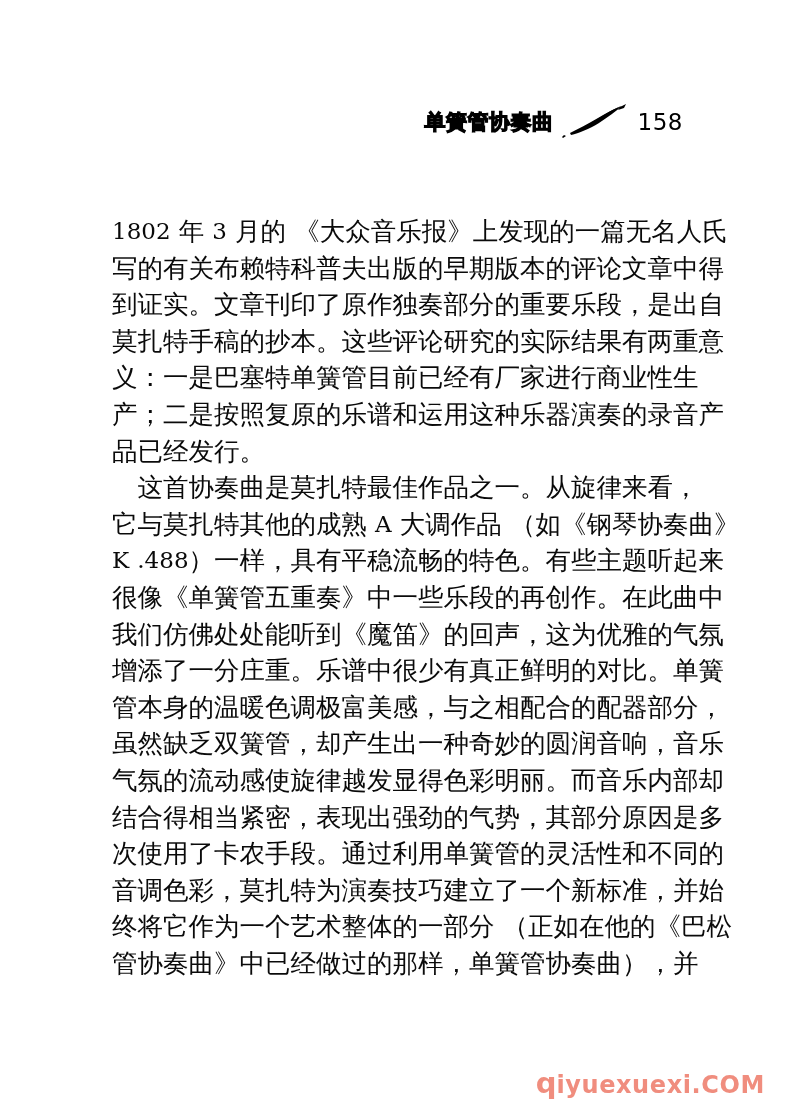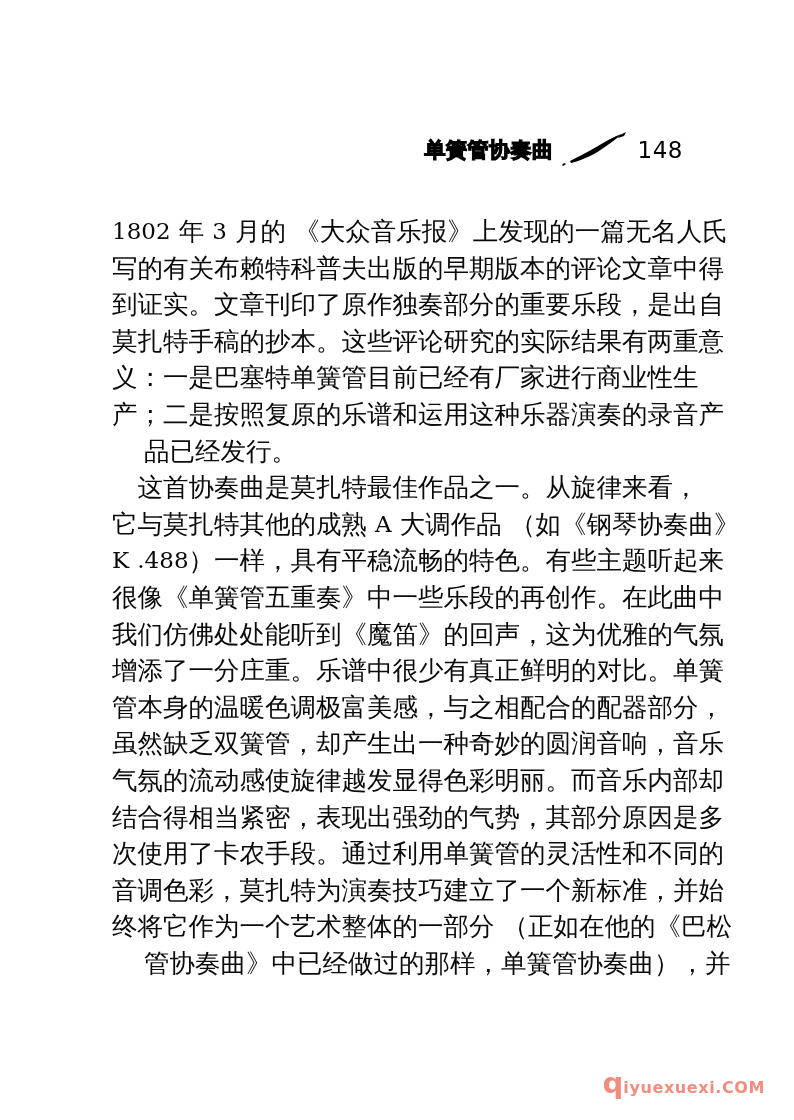--- a/index.html
+++ b/index.html
@@ -16,21 +16,21 @@
     background: #ffffff;
     overflow: hidden;
     font-family: "DejaVu Sans", "Liberation Sans", sans-serif;
     -webkit-font-smoothing: none;
   }
 
   
   .running-head {
     position: absolute;
     left: 112px;
-    top: 130px;
+    top: 102px;
     width: 571px;
     height: 44px;
   }
 
   .rh-inner {
     position: absolute;
     right: 0;
     top: 0;
     display: flex;
     align-items: center;
@@ -97,21 +97,20 @@
     justify-content: space-between;
     white-space: pre;
   }
 
   .para-line.justify > span {
     display: inline-block;
   }
 
   .para-line.short {
     display: block;
-    margin-left: 32px;
   }
 
   .latin {
     font-family: "DejaVu Serif", "Liberation Serif", serif;
     font-size: 23px;
   }
 
   
   .watermark {
     position: absolute;
@@ -124,21 +123,21 @@
 
   .wm-q {
     font-family: "DejaVu Sans", "Liberation Sans", sans-serif;
     font-size: 29px;
     font-weight: 700;
     line-height: 1;
   }
 
   .wm-rest {
     font-family: "DejaVu Sans", "Liberation Sans", sans-serif;
-    font-size: 16px;
+    font-size: 24px;
     font-weight: 700;
     line-height: 1;
     letter-spacing: 0.6px;
   }
 </style>
 </head>
 <body>
 
 <div class="page">
 
@@ -151,21 +150,21 @@
           <path d="M8 35 L10 33 L12 34 L9 36 Z" fill="#000000"></path>
           <path d="M16 31 C24 27, 34 22, 44 16 C52 11, 60 7, 68 4
                    C62 9, 54 15, 45 21 C35 27, 25 31, 17 33 Z" fill="#000000"></path>
           <path d="M22 29 C30 25, 40 19, 50 13 C56 9, 62 6, 67 4
                    C61 8, 53 14, 44 20 C34 26, 27 29, 22 30 Z" fill="#000000"></path>
           <path d="M30 26 C38 22, 48 16, 57 10 L60 8 C53 14, 43 21, 33 26 Z" fill="#000000"></path>
           <path d="M66 5 L72 2 L70 6 L64 8 Z" fill="#000000"></path>
         </svg>
       </span>
 
-      <span class="rh-pageno">148</span>
+      <span class="rh-pageno">158</span>
     </div>
   </div>
 
   <div class="body-text">
       <div class="para-line justify"><span class="latin">1</span><span class="latin">8</span><span class="latin">0</span><span class="latin">2</span><span> </span><span>年</span><span> </span><span class="latin">3</span><span> </span><span>月</span><span>的</span><span> </span><span>《</span><span>大</span><span>众</span><span>音</span><span>乐</span><span>报</span><span>》</span><span>上</span><span>发</span><span>现</span><span>的</span><span>一</span><span>篇</span><span>无</span><span>名</span><span>人</span><span>氏</span></div>
       <div class="para-line justify"><span>写</span><span>的</span><span>有</span><span>关</span><span>布</span><span>赖</span><span>特</span><span>科</span><span>普</span><span>夫</span><span>出</span><span>版</span><span>的</span><span>早</span><span>期</span><span>版</span><span>本</span><span>的</span><span>评</span><span>论</span><span>文</span><span>章</span><span>中</span><span>得</span></div>
       <div class="para-line justify"><span>到</span><span>证</span><span>实</span><span>。</span><span>文</span><span>章</span><span>刊</span><span>印</span><span>了</span><span>原</span><span>作</span><span>独</span><span>奏</span><span>部</span><span>分</span><span>的</span><span>重</span><span>要</span><span>乐</span><span>段</span><span>，</span><span>是</span><span>出</span><span>自</span></div>
       <div class="para-line justify"><span>莫</span><span>扎</span><span>特</span><span>手</span><span>稿</span><span>的</span><span>抄</span><span>本</span><span>。</span><span>这</span><span>些</span><span>评</span><span>论</span><span>研</span><span>究</span><span>的</span><span>实</span><span>际</span><span>结</span><span>果</span><span>有</span><span>两</span><span>重</span><span>意</span></div>
       <div class="para-line justify"><span>义</span><span>：</span><span>一</span><span>是</span><span>巴</span><span>塞</span><span>特</span><span>单</span><span>簧</span><span>管</span><span>目</span><span>前</span><span>已</span><span>经</span><span>有</span><span>厂</span><span>家</span><span>进</span><span>行</span><span>商</span><span>业</span><span>性</span><span>生</span></div>
       <div class="para-line justify"><span>产</span><span>；</span><span>二</span><span>是</span><span>按</span><span>照</span><span>复</span><span>原</span><span>的</span><span>乐</span><span>谱</span><span>和</span><span>运</span><span>用</span><span>这</span><span>种</span><span>乐</span><span>器</span><span>演</span><span>奏</span><span>的</span><span>录</span><span>音</span><span>产</span></div>

